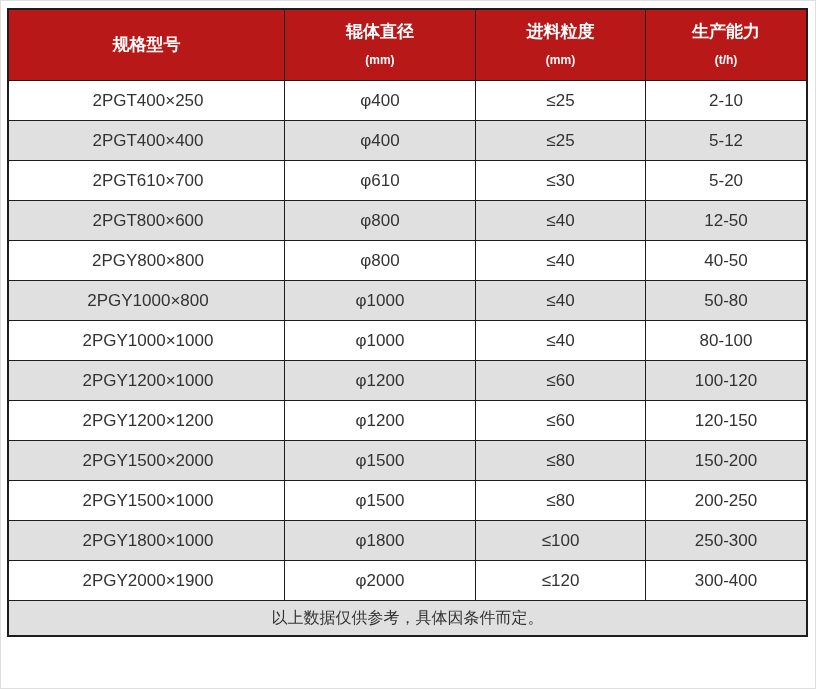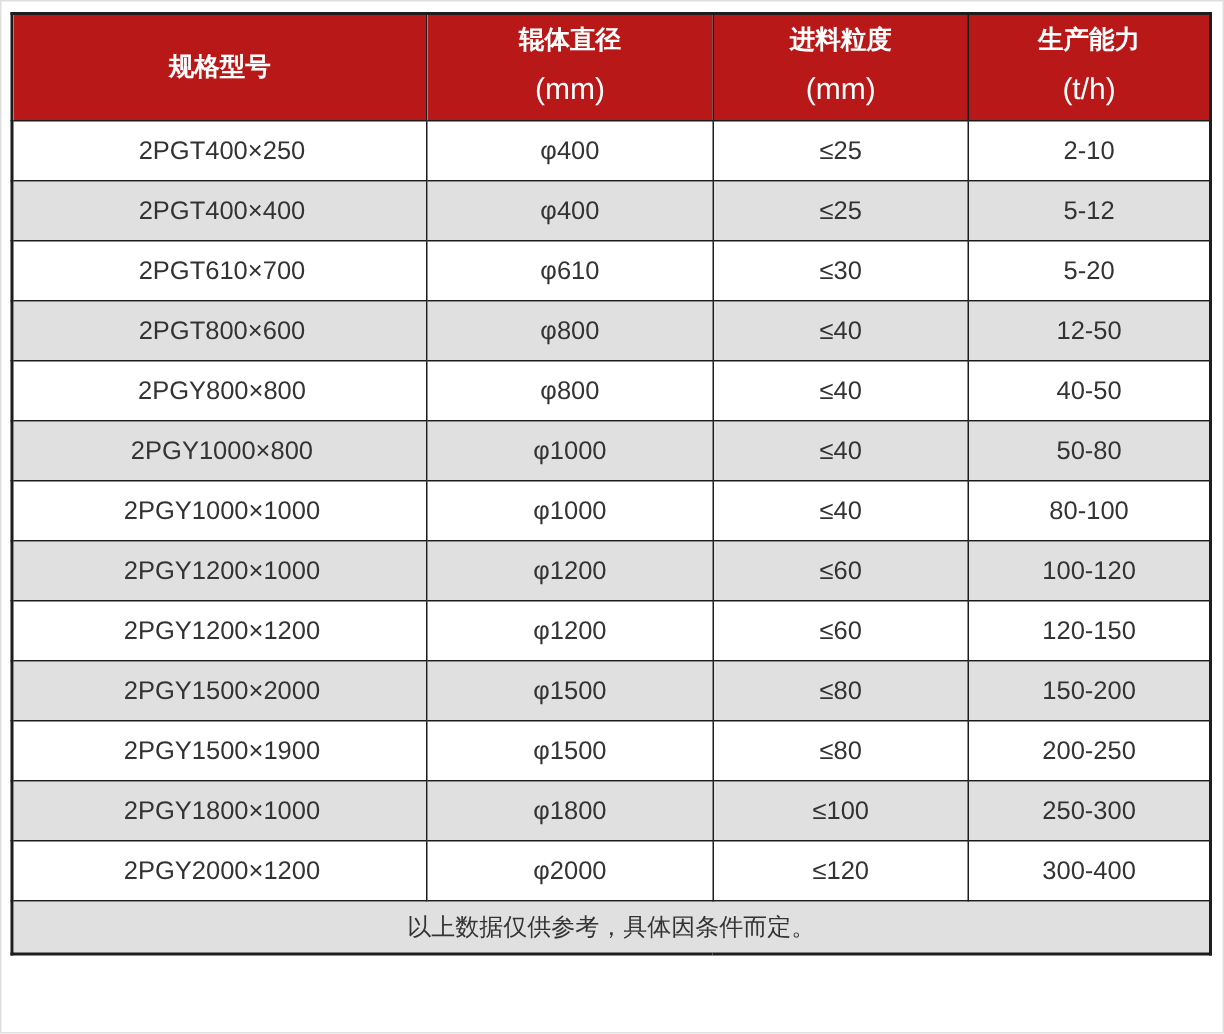--- a/index.html
+++ b/index.html
@@ -42,23 +42,23 @@
     color: var(--header-text, #ffffff);
     height: 68px;
     font-size: 17px;
     font-weight: bold;
     text-align: center;
     vertical-align: middle;
     line-height: 1.45;
   }
   thead th .hsub {
     display: block;
-    font-size: 20px;
+    font-size: 12px;
     margin-top: 7px;
-    font-weight: normal;
+    font-weight: bold;
   }
   thead th .hsub:empty { display: none; }
   tbody td {
     height: 37px;
     font-size: 17px;
     color: var(--text, #333333);
     text-align: center;
     vertical-align: middle;
     background: #ffffff;
   }
@@ -165,33 +165,33 @@
       <td>≤60</td>
       <td>120-150</td>
     </tr>
     <tr>
       <td class="model">2PGY1500×2000</td>
       <td>φ1500</td>
       <td>≤80</td>
       <td>150-200</td>
     </tr>
     <tr>
-      <td class="model">2PGY1500×1900</td>
+      <td class="model">2PGY1500×1000</td>
       <td>φ1500</td>
       <td>≤80</td>
       <td>200-250</td>
     </tr>
     <tr>
       <td class="model">2PGY1800×1000</td>
       <td>φ1800</td>
       <td>≤100</td>
       <td>250-300</td>
     </tr>
     <tr>
-      <td class="model">2PGY2000×1200</td>
+      <td class="model">2PGY2000×1900</td>
       <td>φ2000</td>
       <td>≤120</td>
       <td>300-400</td>
     </tr>
     <tr class="footnote-row">
       <td colspan="4">以上数据仅供参考，具体因条件而定。</td>
     </tr>
   </tbody>
 </table>
 

